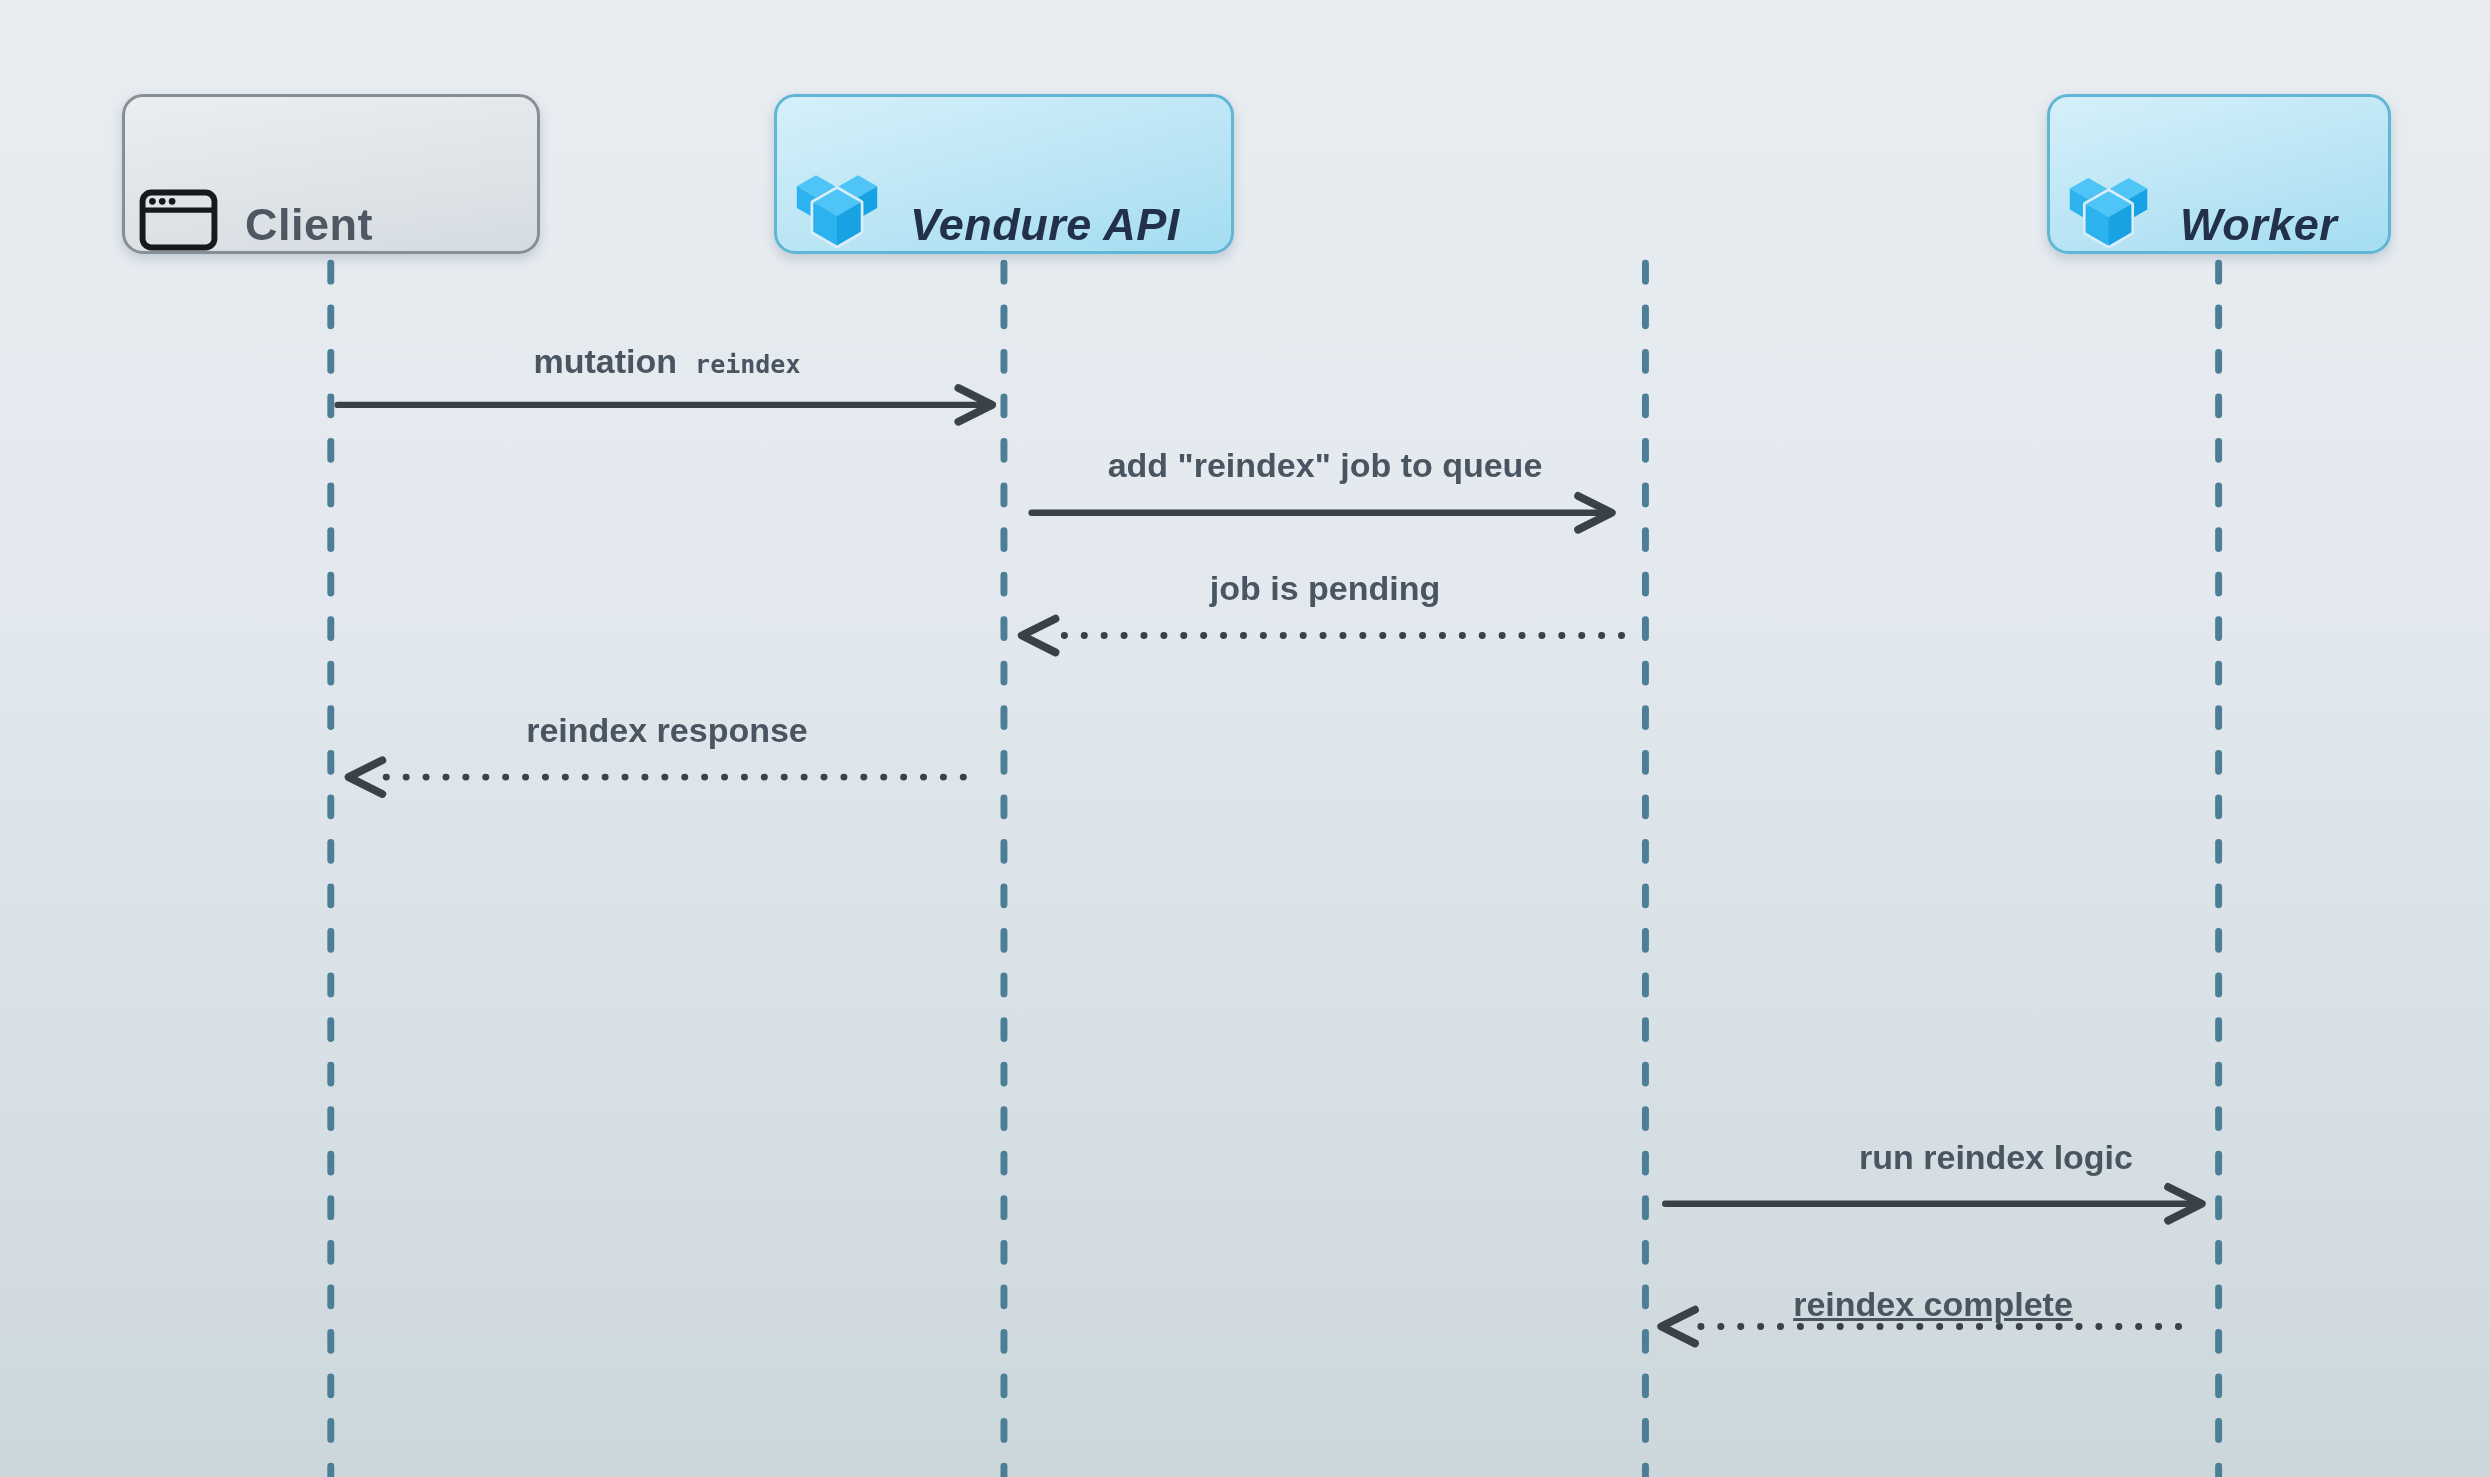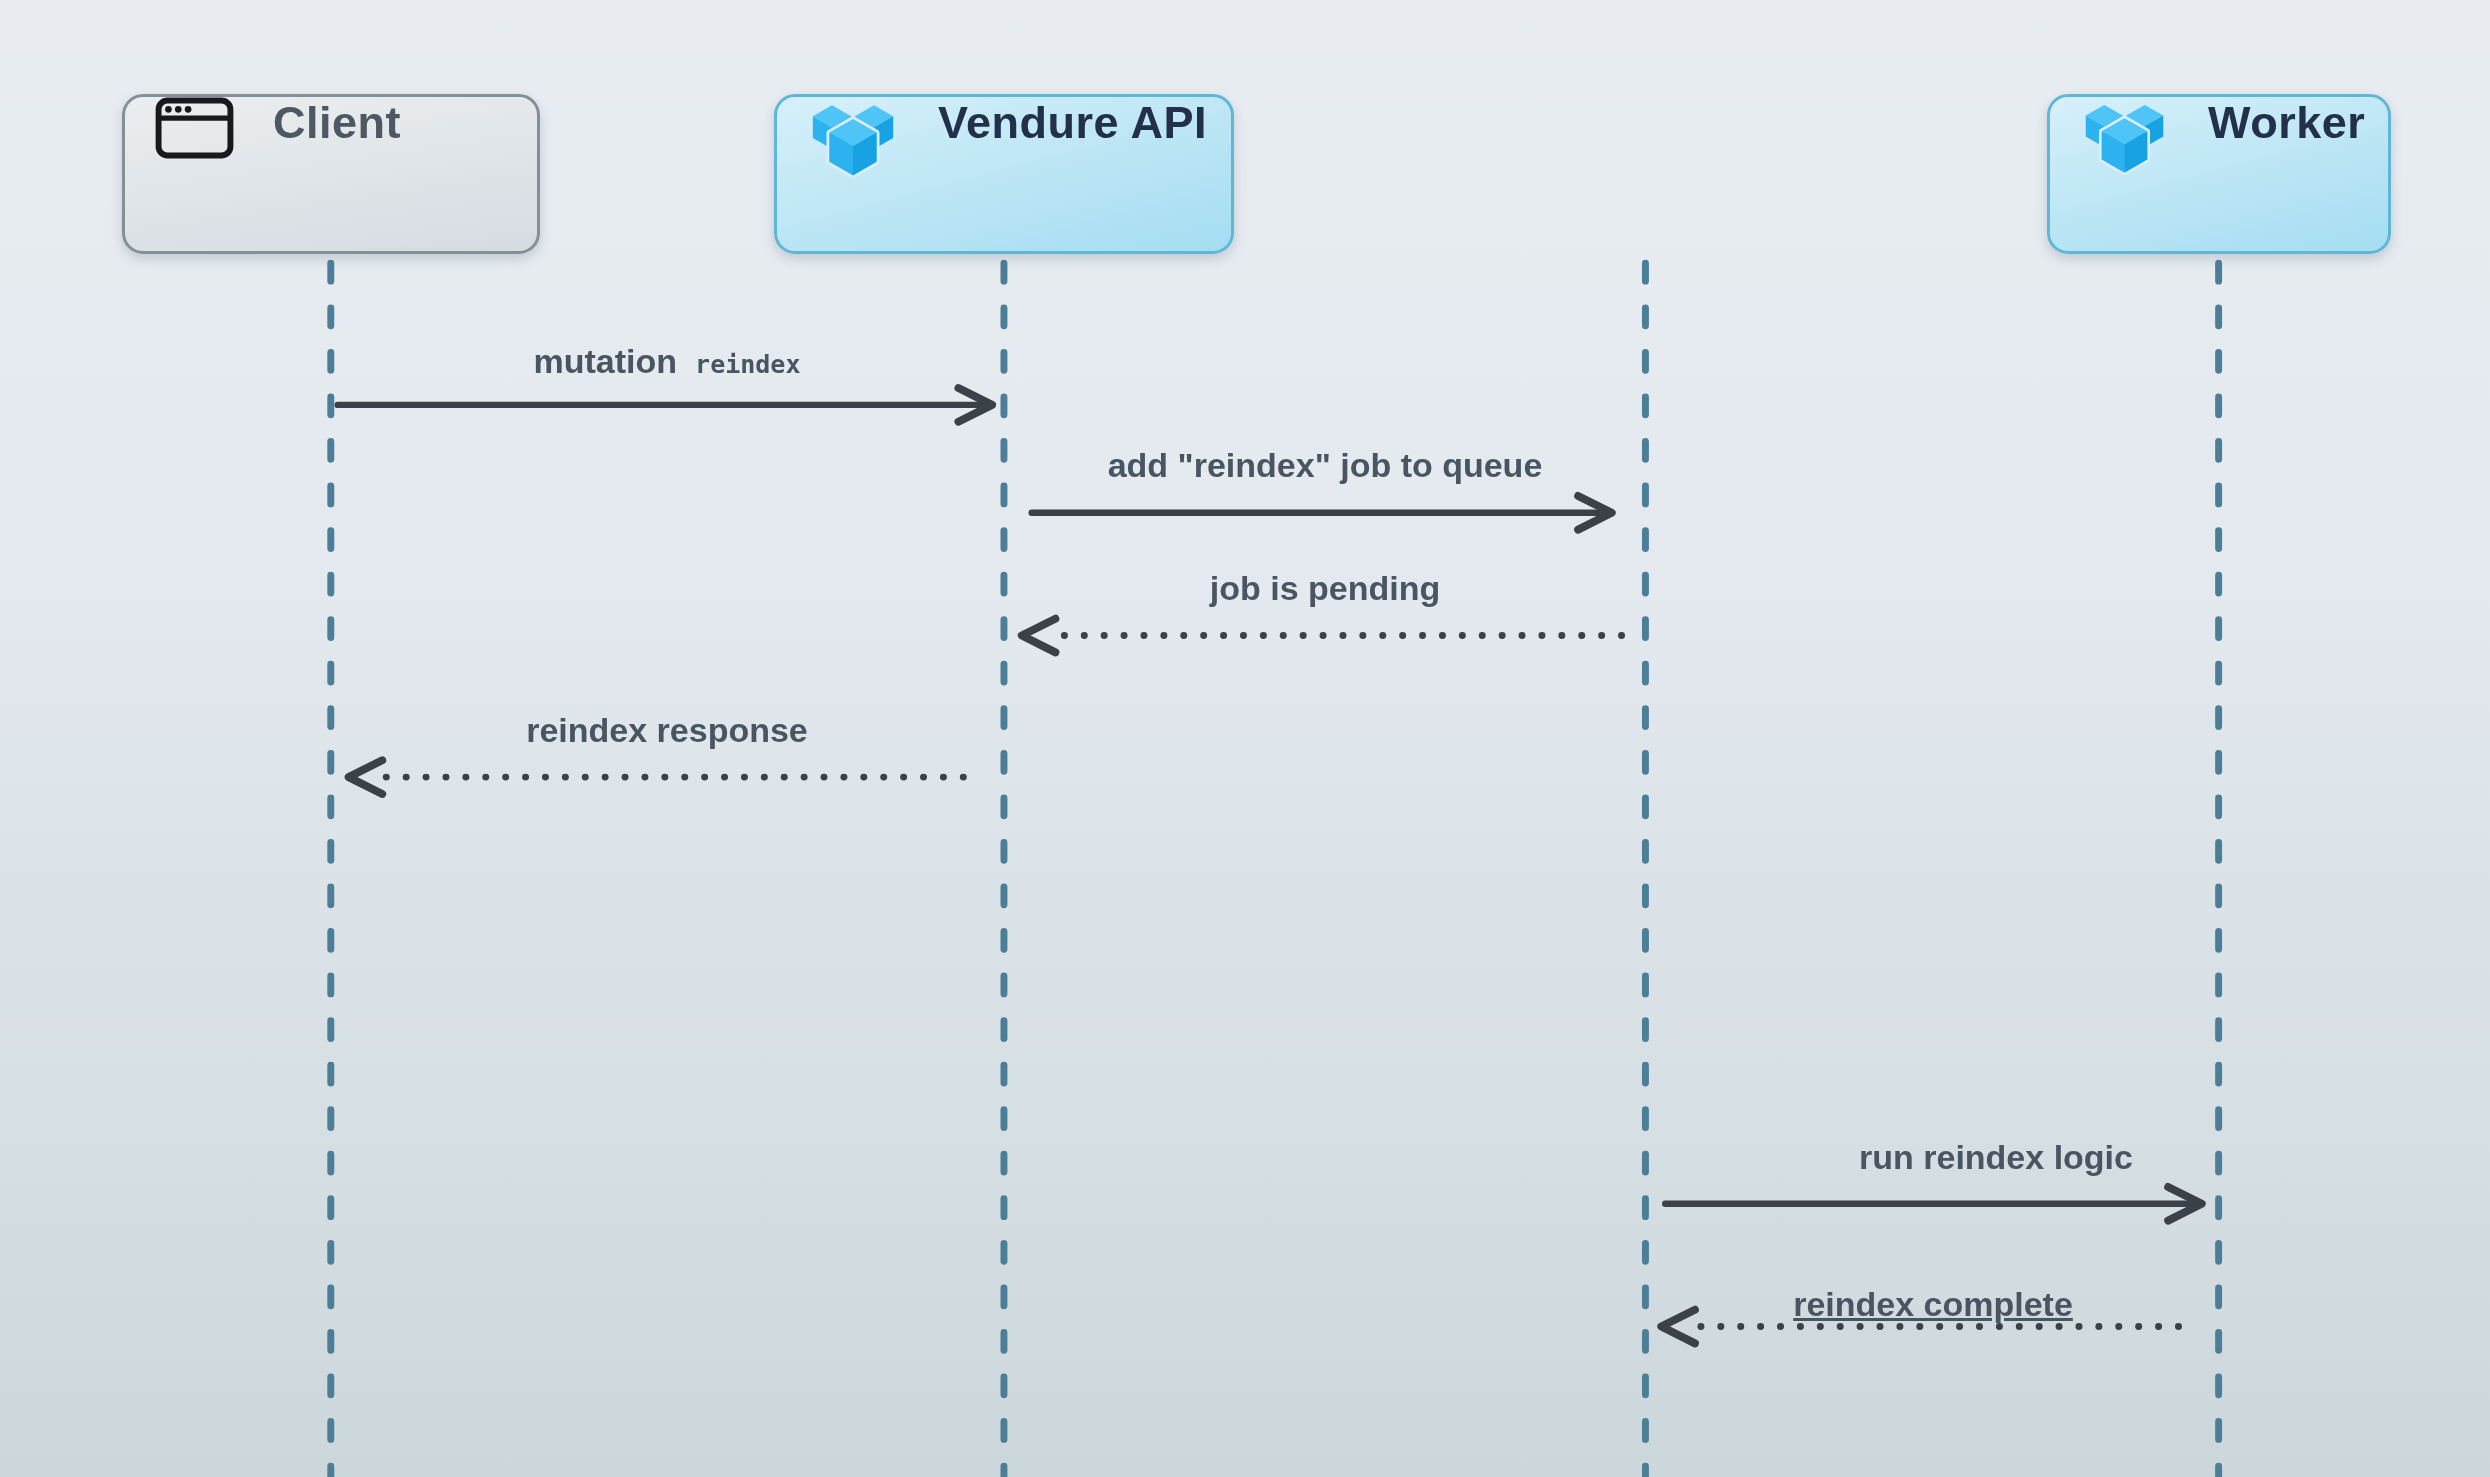--- a/index.html
+++ b/index.html
@@ -6,40 +6,40 @@
   .canvas{
     position:relative;
     width:2491px;height:1477px;
     overflow:hidden;
     background:linear-gradient(180deg,#e9edf2 0%,#e3e9ee 40%,#d7e0e5 72%,#ccd7dc 100%);
     font-family:"Liberation Sans",sans-serif;
   }
   svg.wires{position:absolute;left:0;top:0;}
   .actor{
     position:absolute;top:94px;height:160px;
-    display:flex;align-items:flex-start;
-    padding-left:30px;gap:39px;
+    display:flex;align-items:flex-end;
+    padding-left:14px;gap:27px;
     border-radius:21px;box-sizing:border-box;
     box-shadow:0 5px 12px rgba(96,116,138,.28);
   }
   .actor-gray{
     background:linear-gradient(172deg,#ebeef0 0%,#dfe4e8 55%,#d5dce1 100%);
     border:3px solid #868e96;
   }
   .actor-blue{
     background:linear-gradient(165deg,#d6f0fa 0%,#bde6f5 50%,#a5ddf2 100%);
     border:3px solid #60b7d5;
   }
   .actor-periwinkle{
     background:linear-gradient(180deg,#f1f5fc 0%,#d9e5f6 55%,#bdd4ef 100%);
     border:none;
   }
   .actor-label{font-size:45px;font-weight:700;letter-spacing:0.5px;white-space:nowrap;}
   .actor-gray .actor-label{color:#4d5863;}
-  .actor-blue .actor-label{color:#22304a;}
+  .actor-blue .actor-label{color:#22304a;font-style:italic;}
   .actor-periwinkle .actor-label{color:#1b2433;}
   .icon{display:flex;align-items:center;justify-content:center;}
   .msg{
     position:absolute;transform:translateX(-50%);
     height:48px;line-height:48px;white-space:nowrap;
     font-size:34px;font-weight:700;color:#4a5562;text-align:center;
   }
   .msg .code{
     font-family:"DejaVu Sans Mono","Liberation Mono",monospace;
     font-size:25px;font-weight:700;margin-left:18px;

